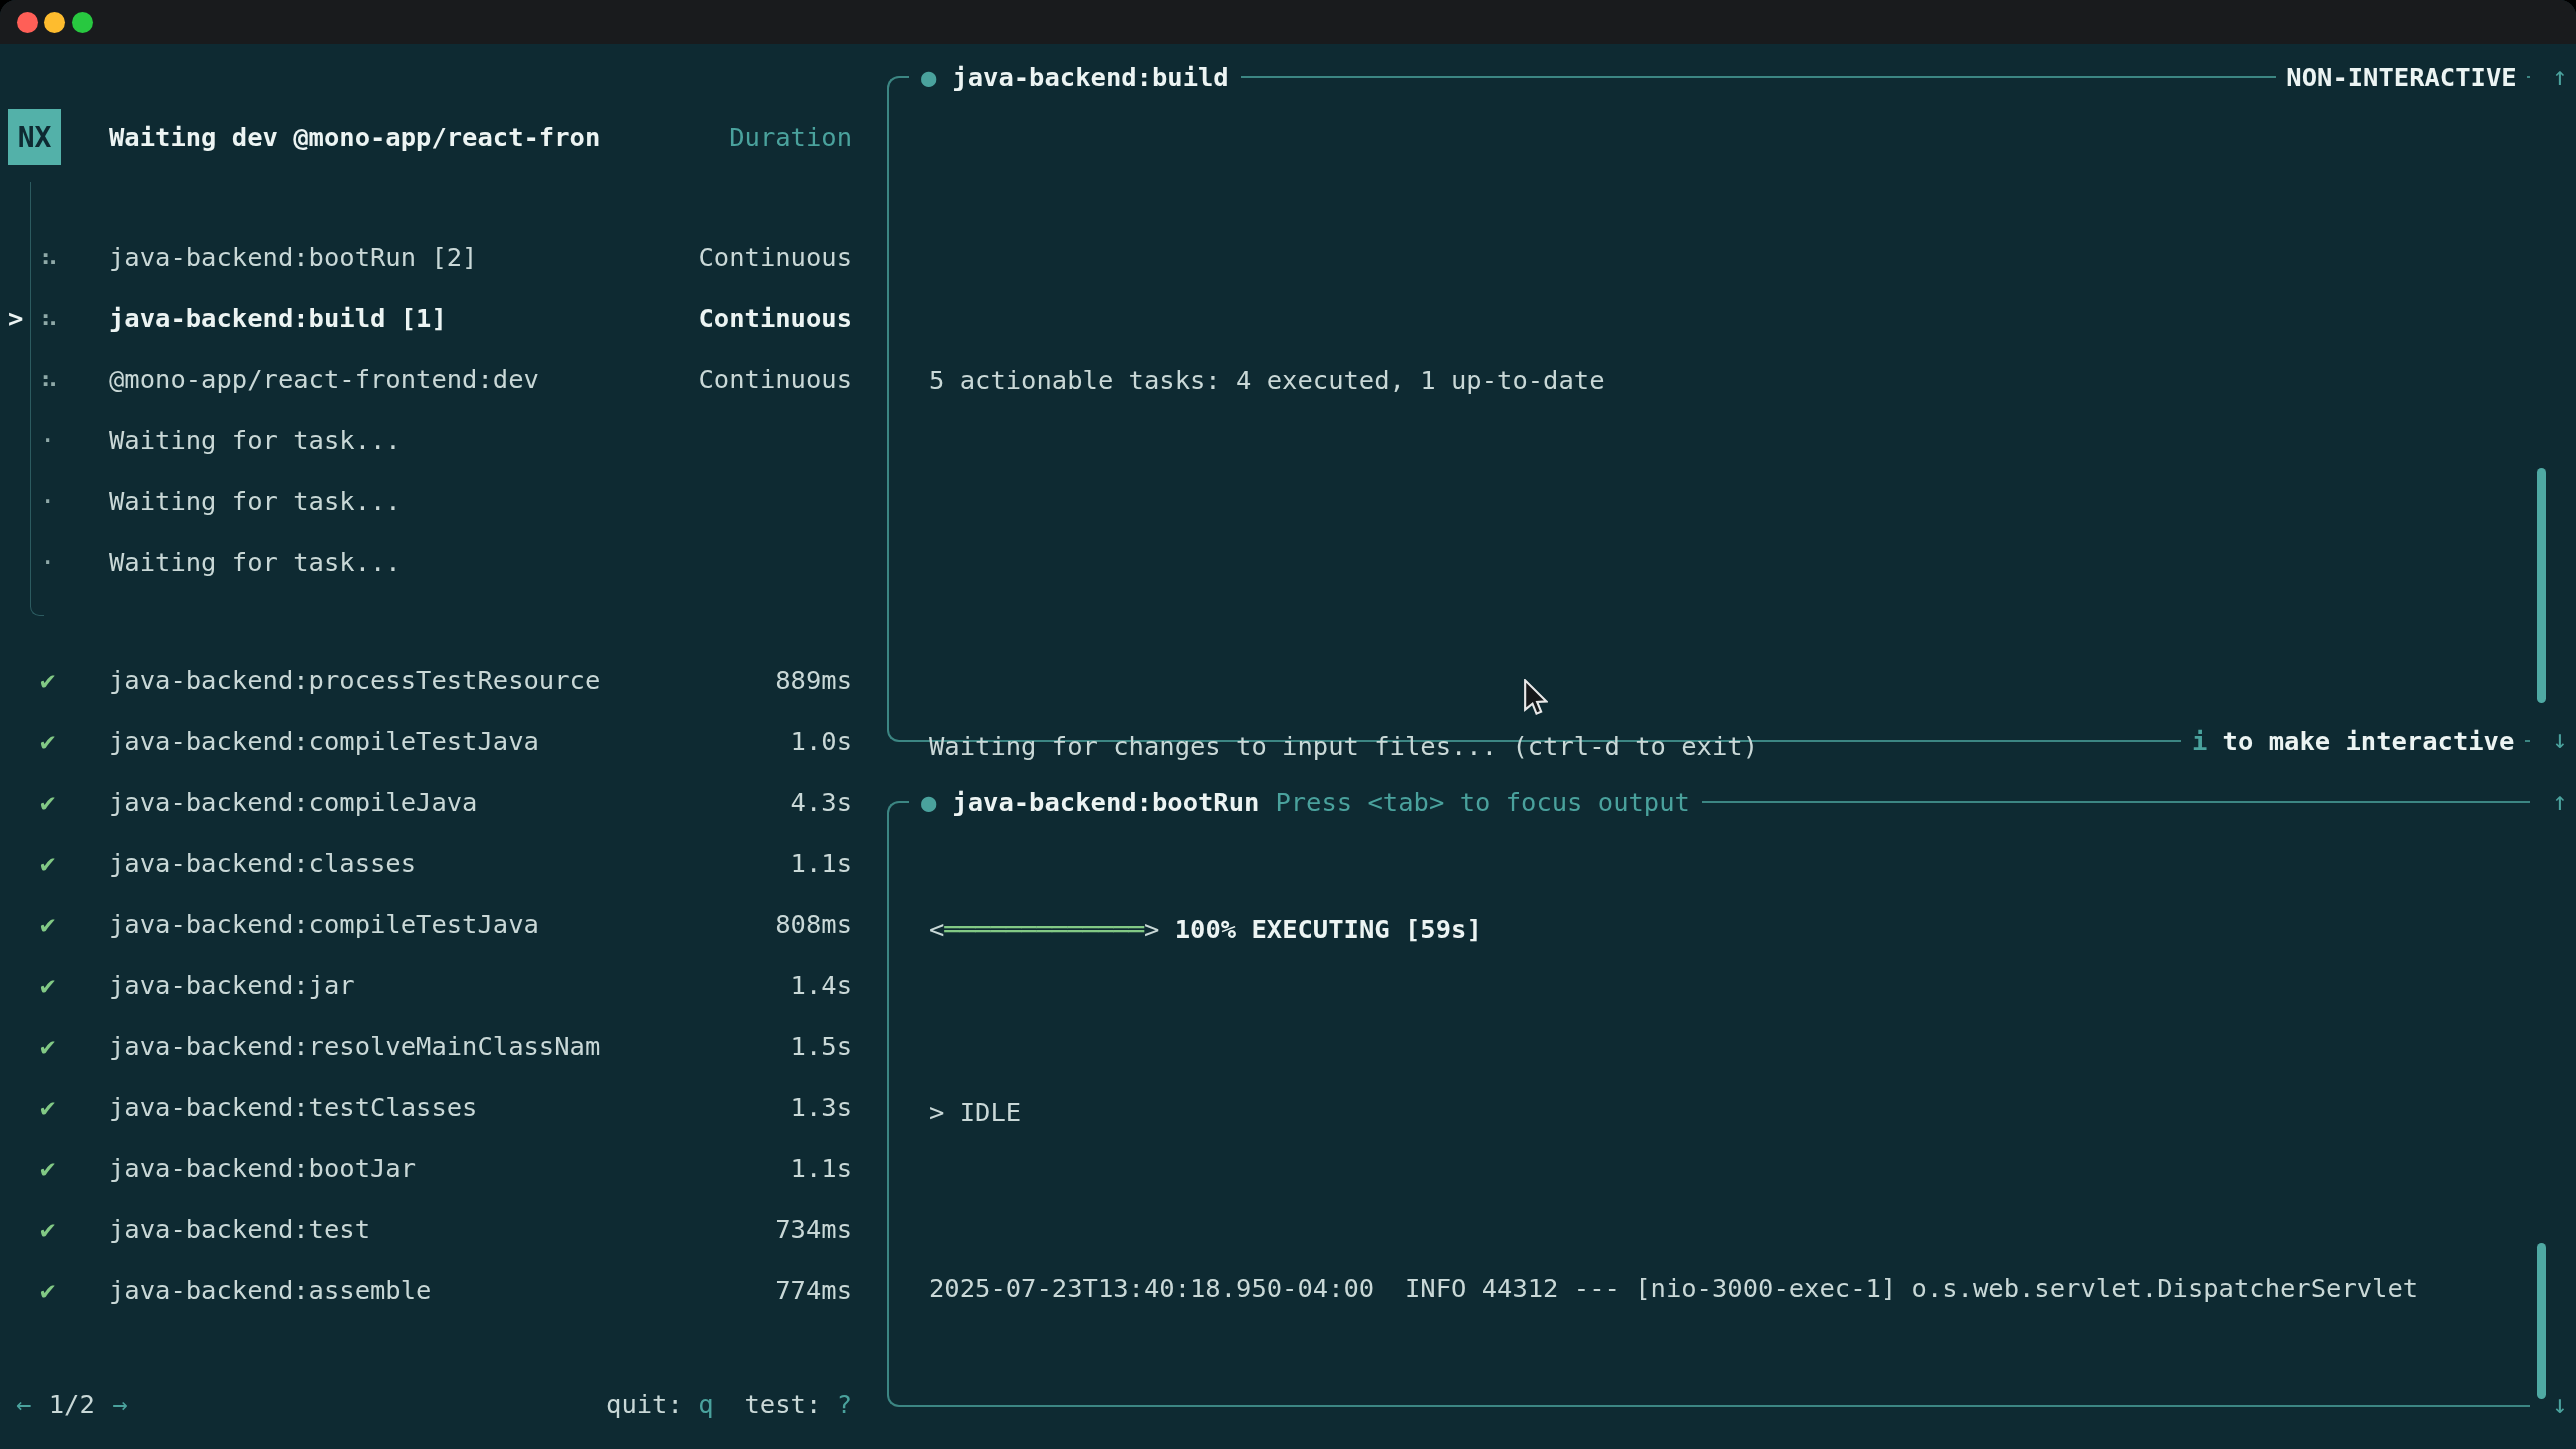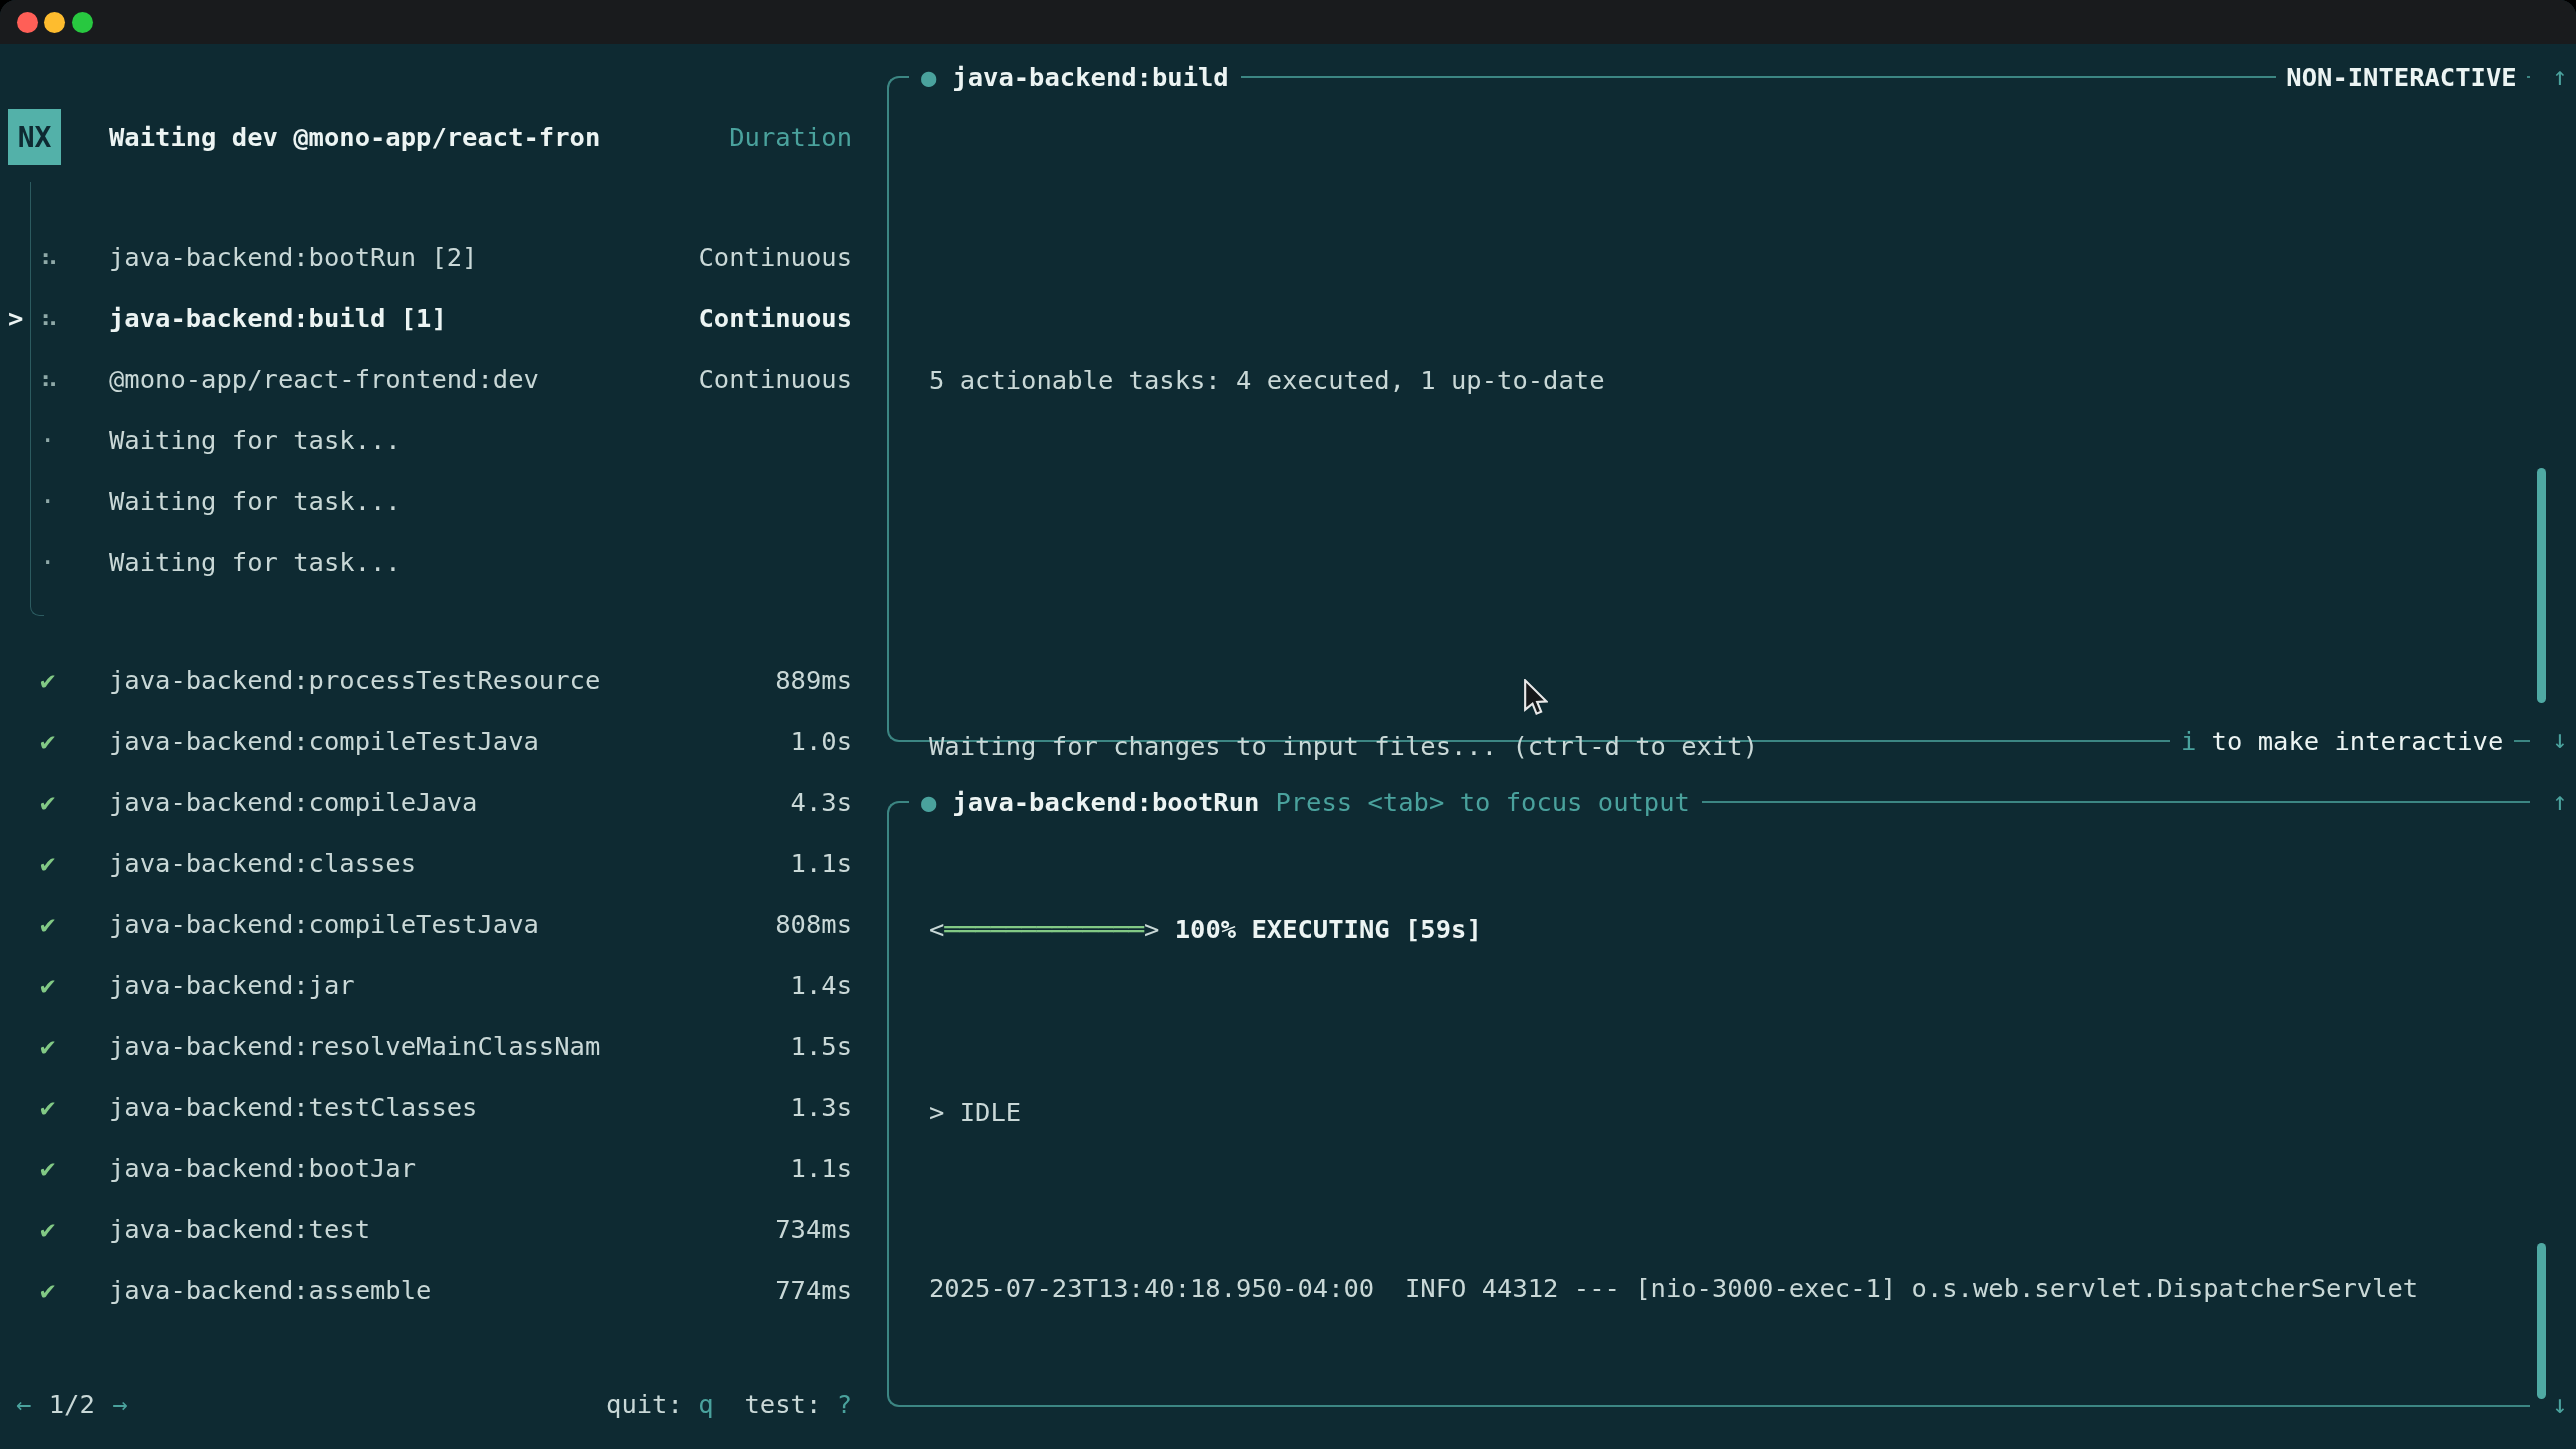--- a/index.html
+++ b/index.html
@@ -63,21 +63,21 @@
   
   .panel{position:absolute;left:887px;width:1643px;border:2px solid var(--teal-dim);border-right:0;
     border-radius:12px 0 0 12px;}
   .build-panel{top:32px;height:666px;}
   .bootrun-panel{top:757px;height:606px;}
   .panel-title{position:absolute;top:-31px;left:20px;background:var(--bg);padding:0 12px;display:flex;gap:16px;white-space:pre;}
   .panel-title .bullet{color:var(--teal);}
   .panel-title .name{font-weight:700;color:var(--bright);}
   .panel-title .hint{color:var(--teal);}
   .panel-right-label{position:absolute;top:-31px;right:2.7px;background:var(--bg);padding:0 10.7px;font-weight:700;color:var(--bright);}
-  .panel-footer-label{position:absolute;bottom:-32px;right:16px;background:var(--bg);padding:0 10.7px;font-weight:400;color:var(--bright);white-space:pre;}
+  .panel-footer-label{position:absolute;bottom:-32px;right:5px;background:var(--bg);padding:0 10.7px;font-weight:700;color:var(--bright);white-space:pre;}
   .panel-footer-label .key{color:var(--teal);}
   .panel-body{position:absolute;left:0;top:0;right:13.4px;padding-left:40px;white-space:pre;}
   .build-panel .panel-body{padding-top:150px;}
   .bootrun-panel .panel-body{padding-top:89px;}
   .tline{height:61px;white-space:pre;}
 
   .arr{position:absolute;left:2545px;width:29.5px;text-align:center;color:var(--teal);line-height:61px;}
   .arr.a1{top:2px;} .arr.a2{top:665px;} .arr.a3{top:727px;} .arr.a4{top:1330px;}
   .thumb{position:absolute;left:2537px;width:8.7px;border-radius:4.7px;background:var(--thumb);}
   .thumb.t1{top:424px;height:235px;}

